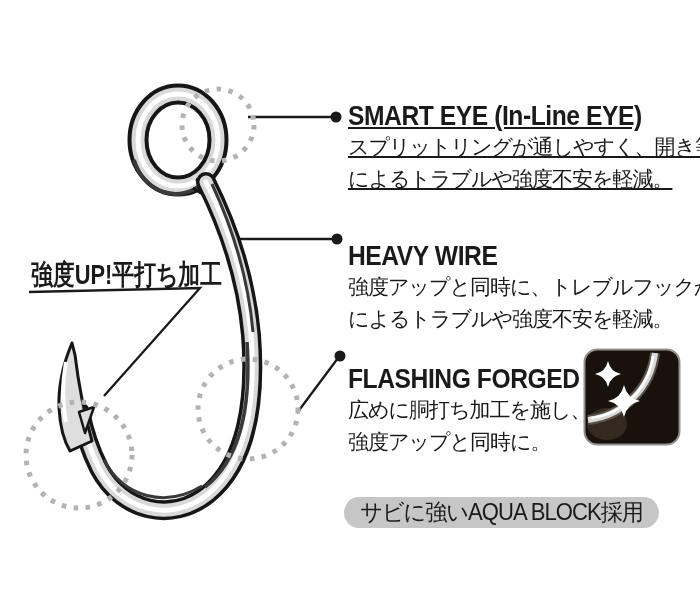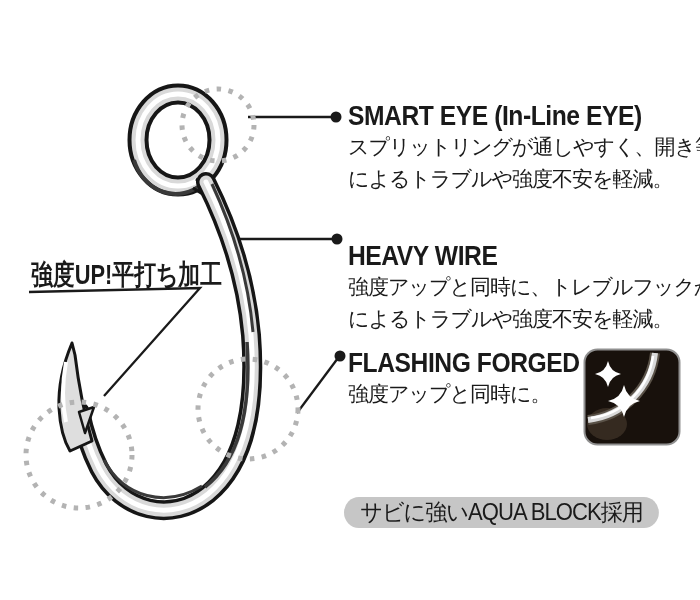--- a/index.html
+++ b/index.html
@@ -74,34 +74,35 @@
 
     <g fill="none" stroke="#b3b3b3" stroke-width="5" stroke-dasharray="4.5 7.5">
       <circle cx="218" cy="125" r="36"></circle>
       <circle cx="248" cy="409" r="50"></circle>
       <circle cx="79" cy="455" r="53"></circle>
     </g>
   </svg>
 
   <div class="hook-label">強度UP!平打ち加工</div>
 
-  <div class="feature" style="top:101px;">
+  <div class="feature" style="top:101px;text-decoration:underline;">
     <h2 class="feature-heading">SMART EYE (In-Line EYE)</h2>
     <div class="body-line">スプリットリングが通しやすく、開き等</div>
     <div class="body-line">によるトラブルや強度不安を軽減。</div>
   </div>
 
   <div class="feature" style="top:241px;">
     <h2 class="feature-heading">HEAVY WIRE</h2>
     <div class="body-line">強度アップと同時に、トレブルフックか</div>
     <div class="body-line">によるトラブルや強度不安を軽減。</div>
   </div>
 
-  <div class="feature" style="top:348px; width:235px;">
+  <div class="feature" style="top:364px; width:235px;">
     <h2 class="feature-heading">FLASHING FORGED</h2>
+    <div class="body-line">広めに胴打ち加工を施し、</div>
     <div class="body-line">強度アップと同時に。</div>
   </div>
 
   <svg class="thumb" viewBox="0 0 98 98">
     <rect x="1.5" y="1.5" width="95" height="95" rx="13" fill="#18110c" stroke="#909090" stroke-width="2"></rect>
     <ellipse cx="24" cy="76" rx="20" ry="16" fill="#352a20"></ellipse>
     <path d="M72 5 A76 76 0 0 1 5 72" fill="none" stroke="#5a5248" stroke-width="10"></path>
     <path d="M72 5 A76 76 0 0 1 5 72" fill="none" stroke="#d9d9d9" stroke-width="6"></path>
     <path d="M70 8 A72 72 0 0 1 8 70" fill="none" stroke="#ffffff" stroke-width="2.5"></path>
     <path transform="translate(25,26)" d="M0 -13 Q2.3 -2.3 13 0 Q2.3 2.3 0 13 Q-2.3 2.3 -13 0 Q-2.3 -2.3 0 -13 Z" fill="#ffffff"></path>

